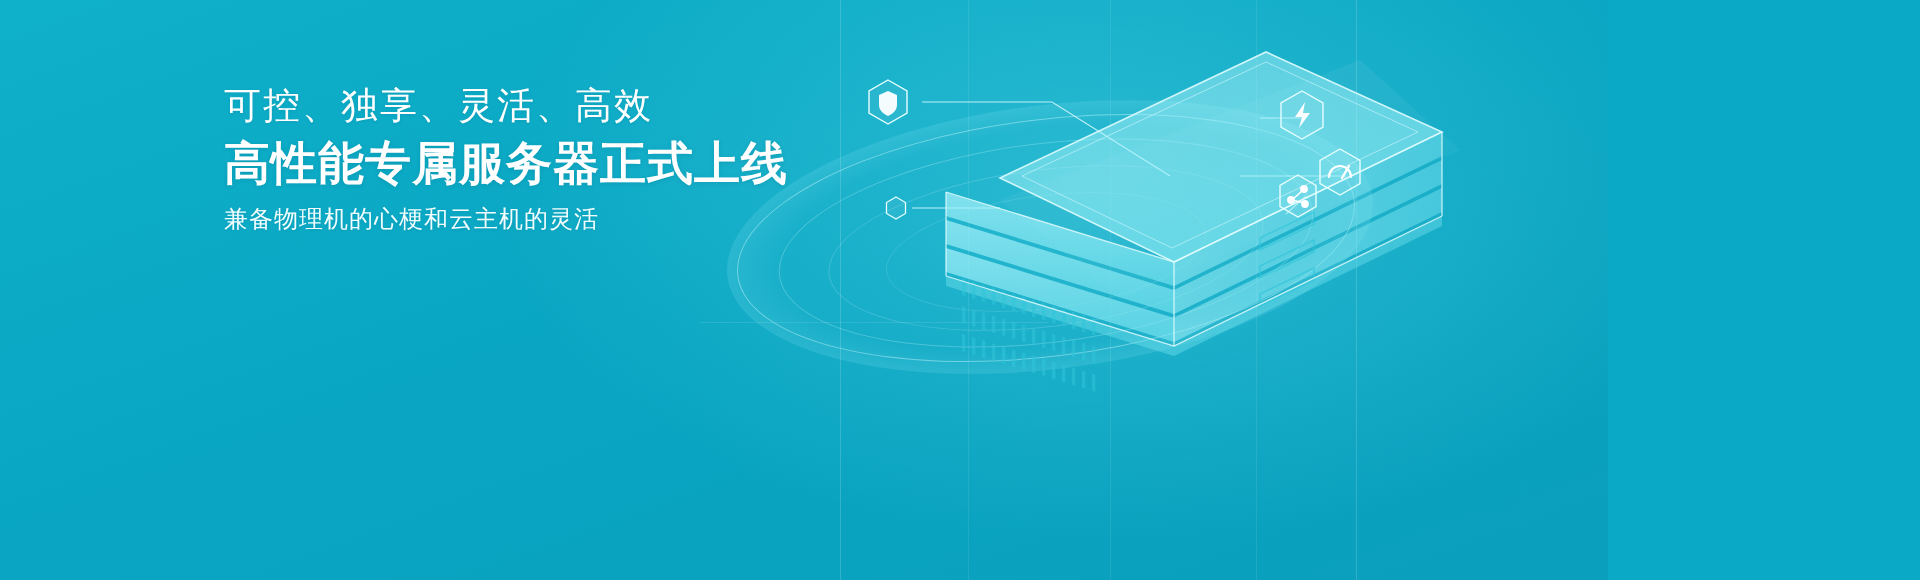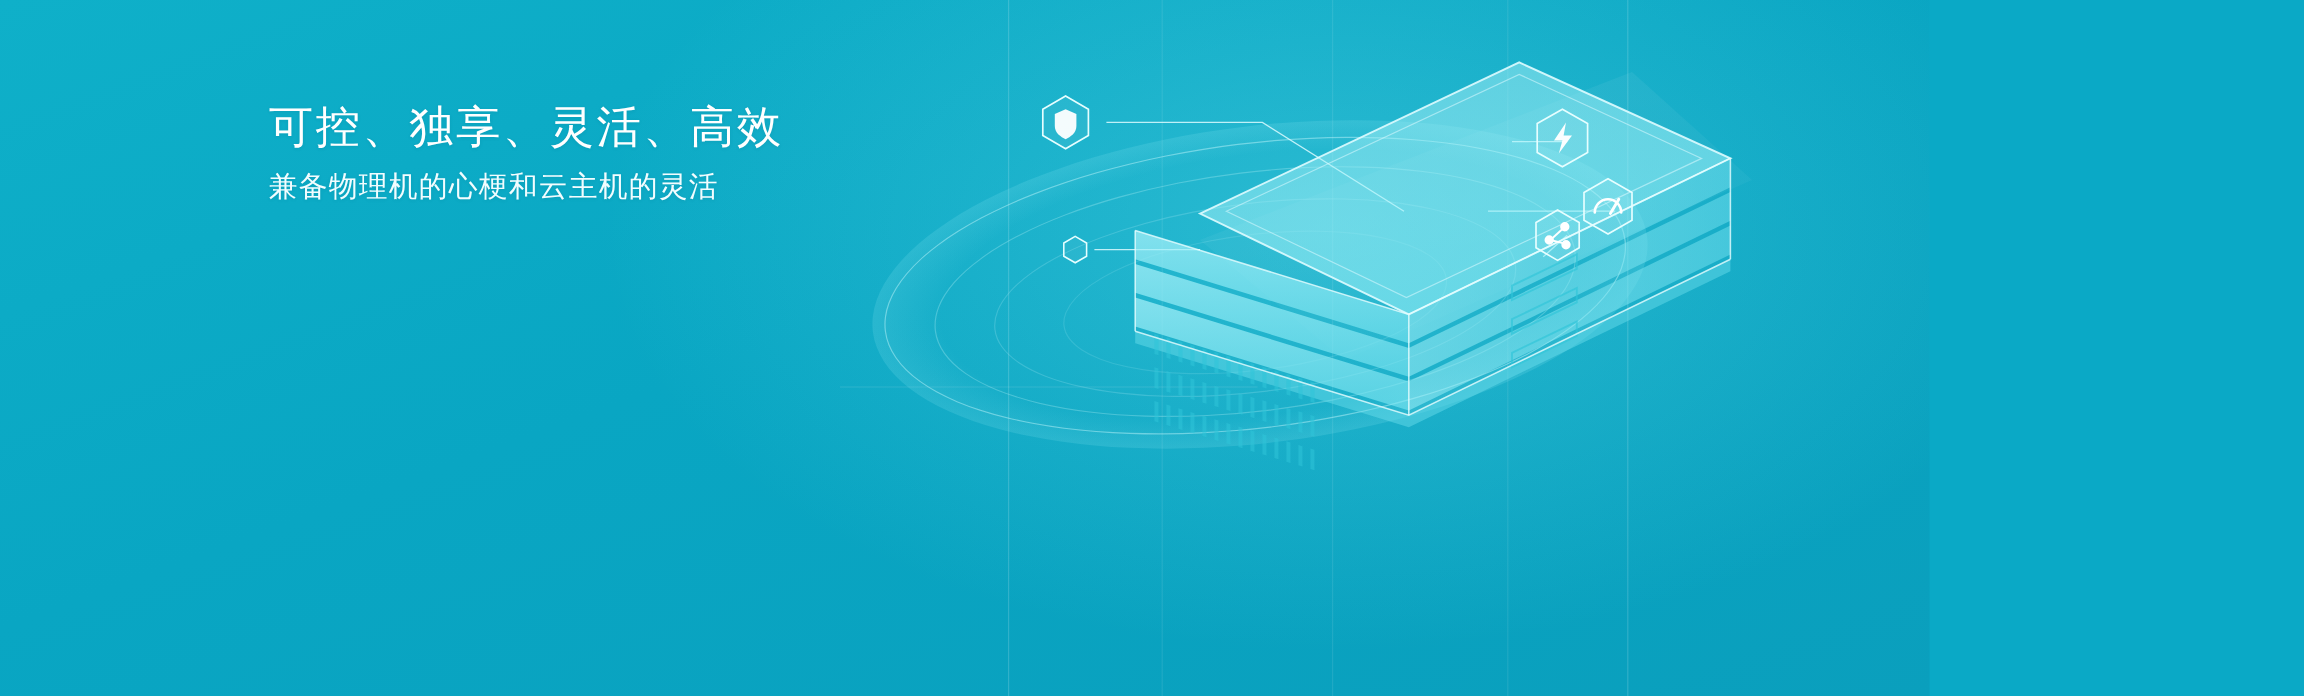--- a/index.html
+++ b/index.html
@@ -242,16 +242,17 @@
           <circle cx="-7" cy="4" r="3.1"></circle>
           <circle cx="6" cy="-7" r="3.1"></circle>
           <circle cx="7" cy="8" r="3.1"></circle>
         </g>
       </g>
     </svg>
   </div>
 
   <div class="copy">
     <div class="kicker">可控、独享、灵活、高效</div>
+    <div class="headline">高性能专属服务器正式上线</div>
     <div class="subline">兼备物理机的心梗和云主机的灵活</div>
   </div>
 
 </div>
 
 </body></html>

